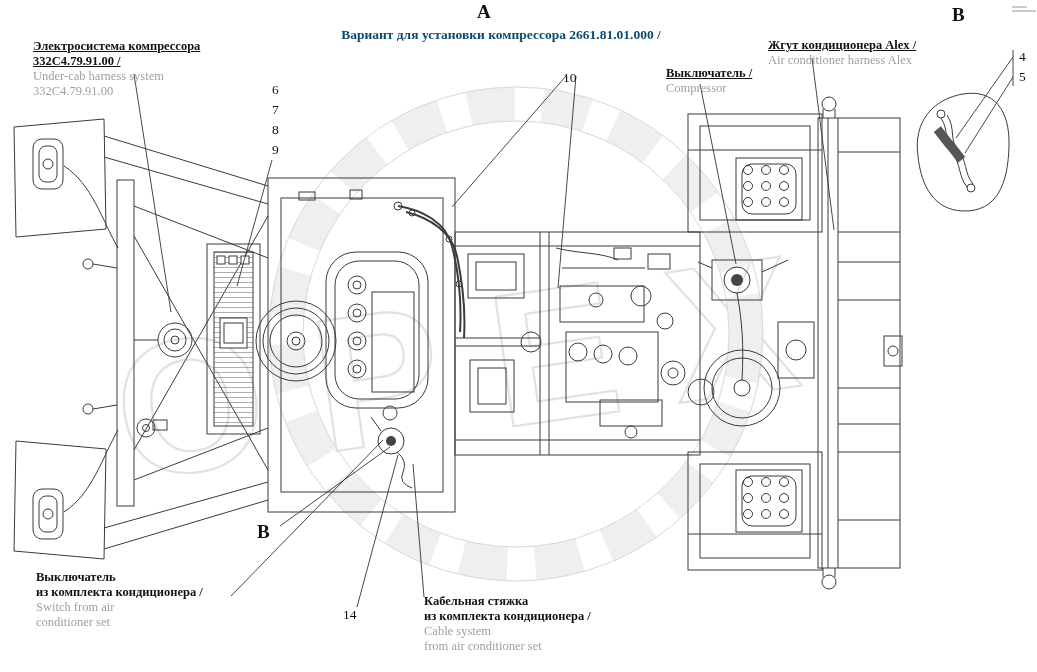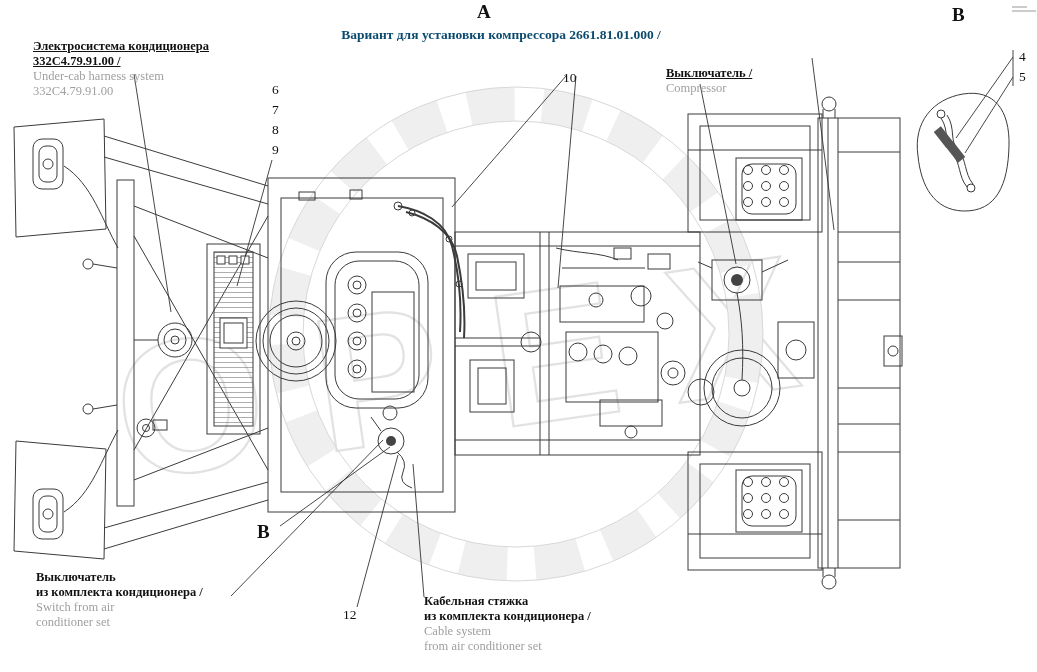--- a/index.html
+++ b/index.html
@@ -278,21 +278,21 @@
 
   <div class="viewletter" style="left:477px;top:1px;">А</div>
   <div class="viewletter" style="left:952px;top:4px;">В</div>
   <div class="viewletter" style="left:257px;top:521px;">В</div>
 
   <div class="title-wrap">
     <span class="ru">Вариант для установки компрессора 2661.81.01.000 /</span>
   </div>
 
   <div class="lbl" style="left:33px;top:39px;">
-    <span class="ru u">Электросистема кондиционера</span>
+    <span class="ru u">Электросистема компрессора</span>
     <span class="ru u">332С4.79.91.00 /</span>
     <span class="en">Under-cab harness system</span>
     <span class="en">332С4.79.91.00</span>
   </div>
 
   <div class="callout" style="left:272px;top:80px;">
     <span>6</span>
     <span>7</span>
     <span>8</span>
     <span>9</span>
@@ -300,37 +300,41 @@
 
   <div class="callout" style="left:563px;top:68px;">
     <span>10</span>
   </div>
 
   <div class="lbl" style="left:666px;top:66px;">
     <span class="ru u">Выключатель /</span>
     <span class="en">Compressor</span>
   </div>
 
+  <div class="lbl" style="left:768px;top:38px;">
+    <span class="ru u">Жгут кондиционера Alex /</span>
+    <span class="en">Air conditioner harness Alex</span>
+  </div>
 
   <div class="callout" style="left:1019px;top:47px;">
     <span>4</span>
   </div>
   <div class="callout" style="left:1019px;top:67px;">
     <span>5</span>
   </div>
 
   <div class="lbl" style="left:36px;top:570px;">
     <span class="ru">Выключатель</span>
     <span class="ru">из комплекта кондиционера /</span>
     <span class="en">Switch from air</span>
     <span class="en">conditioner set</span>
   </div>
 
   <div class="callout" style="left:343px;top:605px;">
-    <span>12</span>
+    <span>14</span>
   </div>
 
   <div class="lbl" style="left:424px;top:594px;">
     <span class="ru">Кабельная стяжка</span>
     <span class="ru">из комплекта кондиционера /</span>
     <span class="en">Cable system</span>
     <span class="en">from air conditioner set</span>
   </div>
 
 </div>

